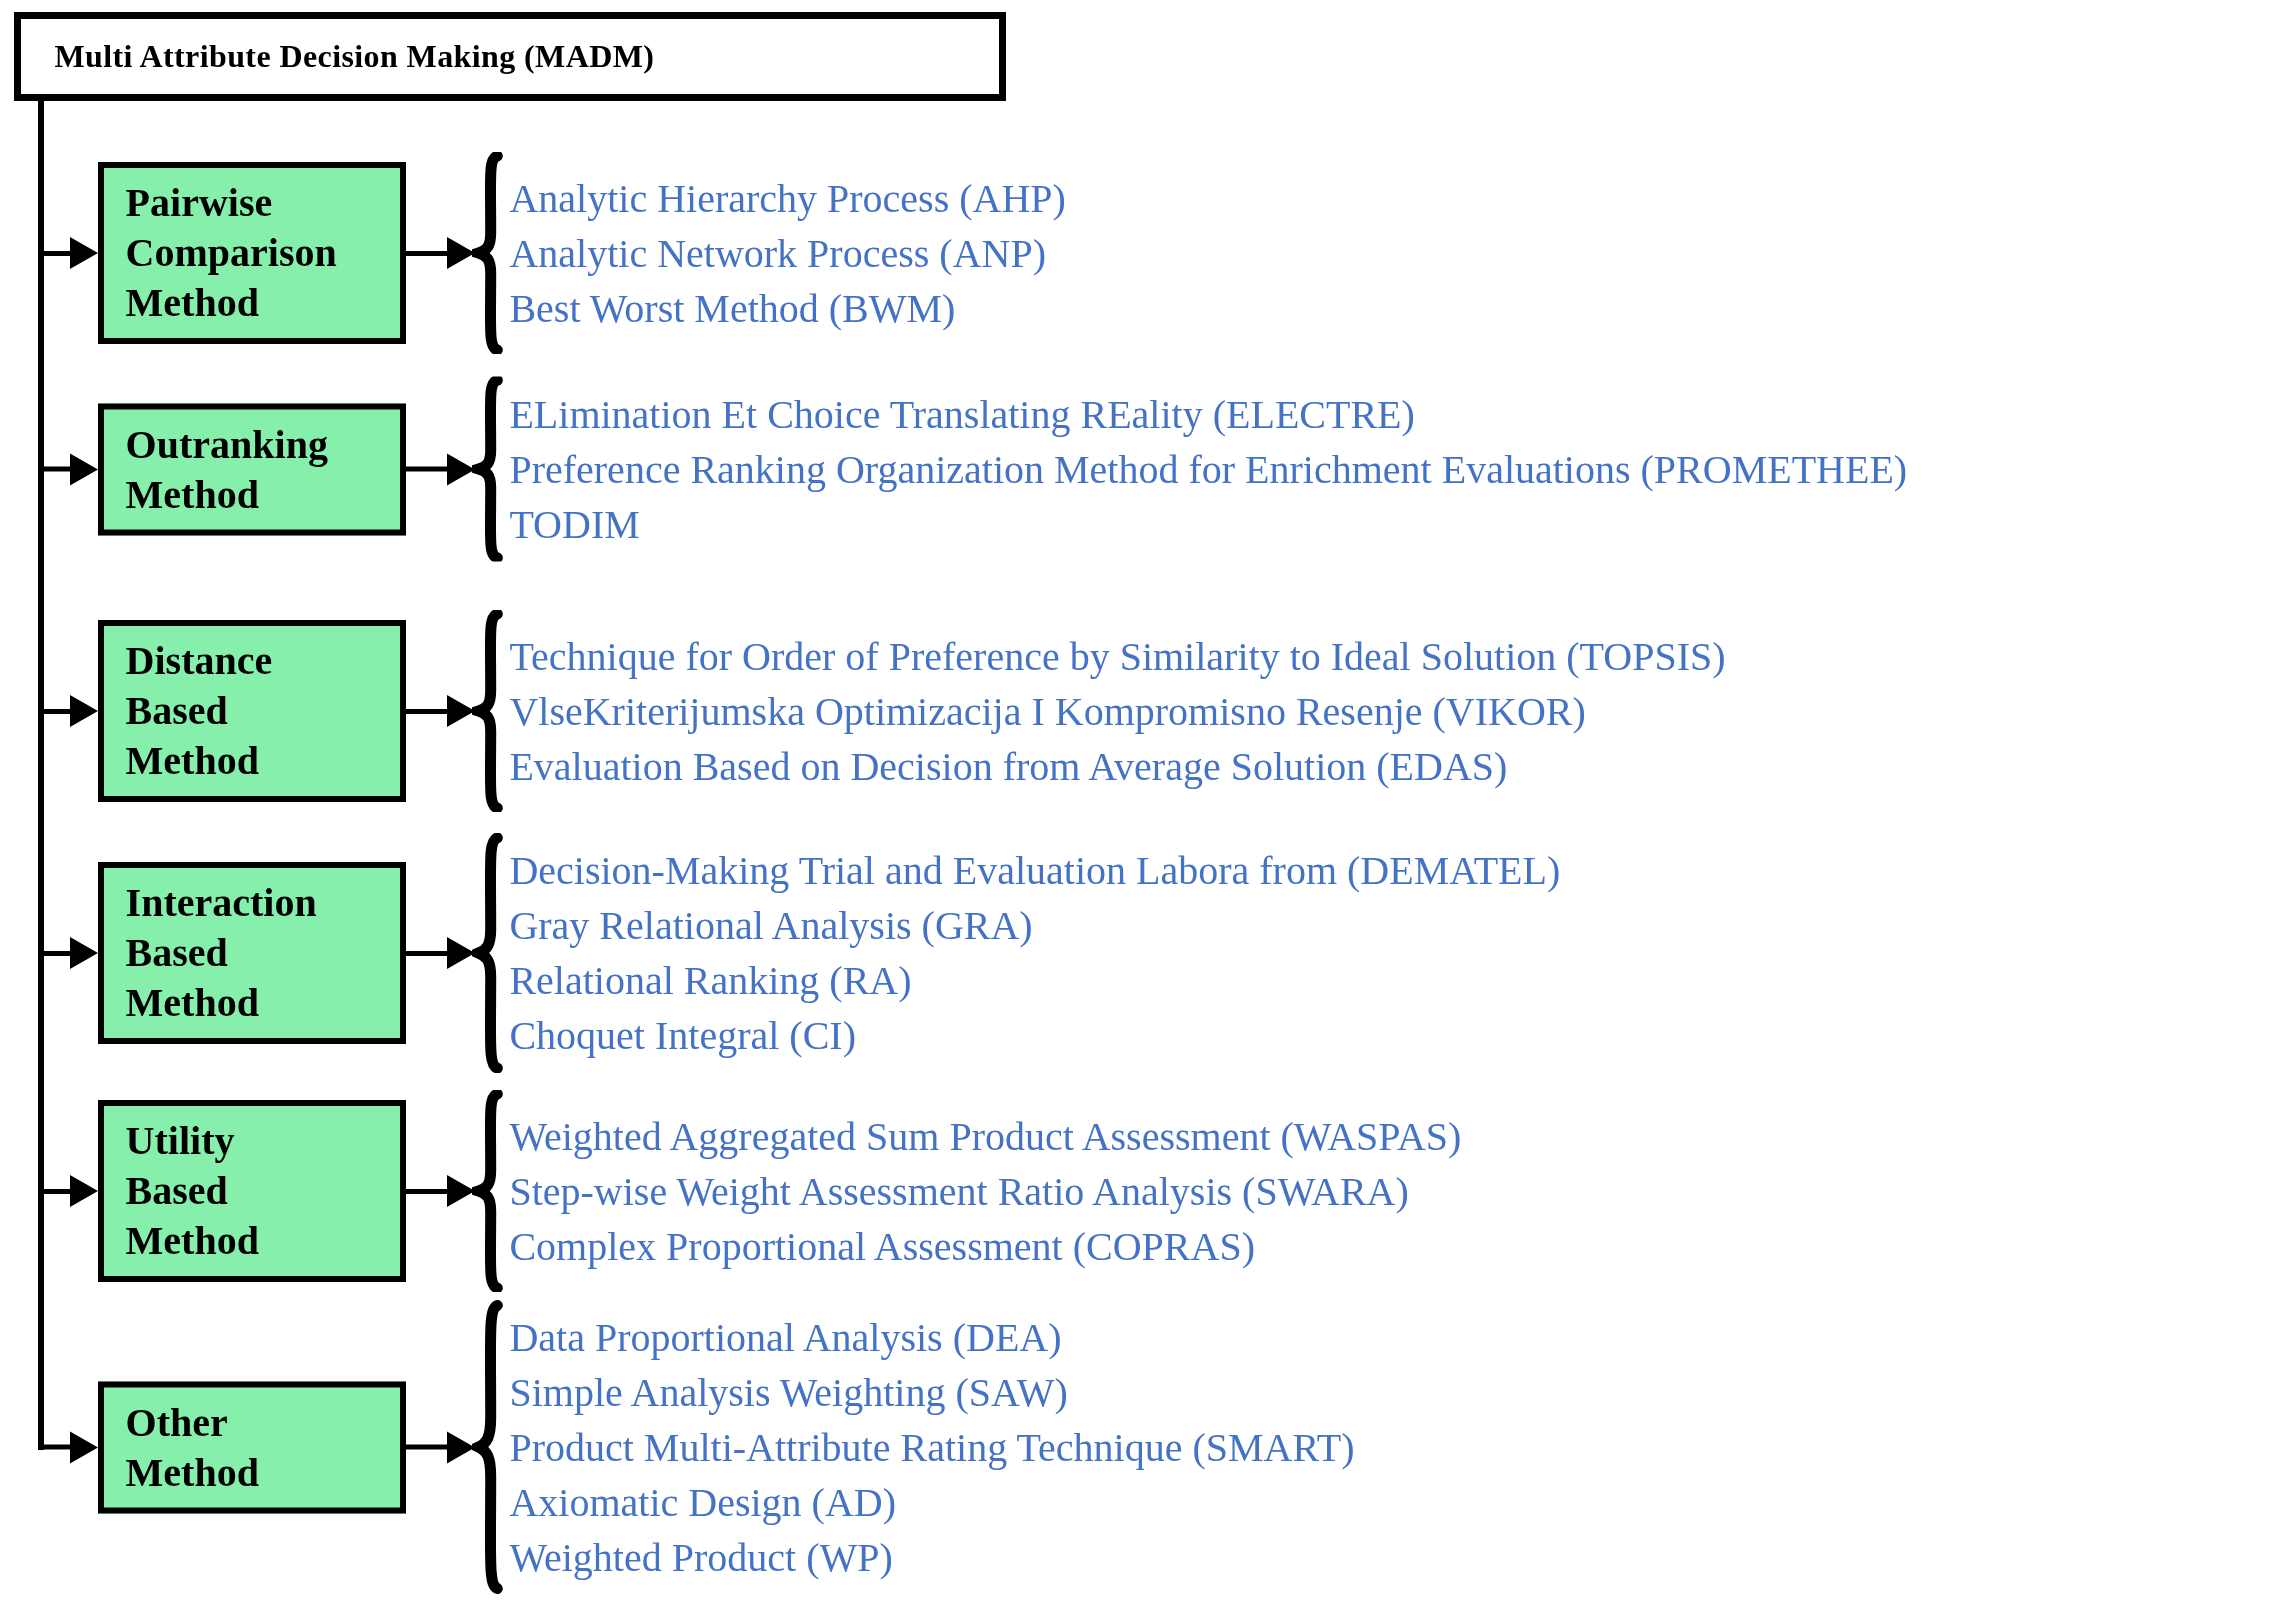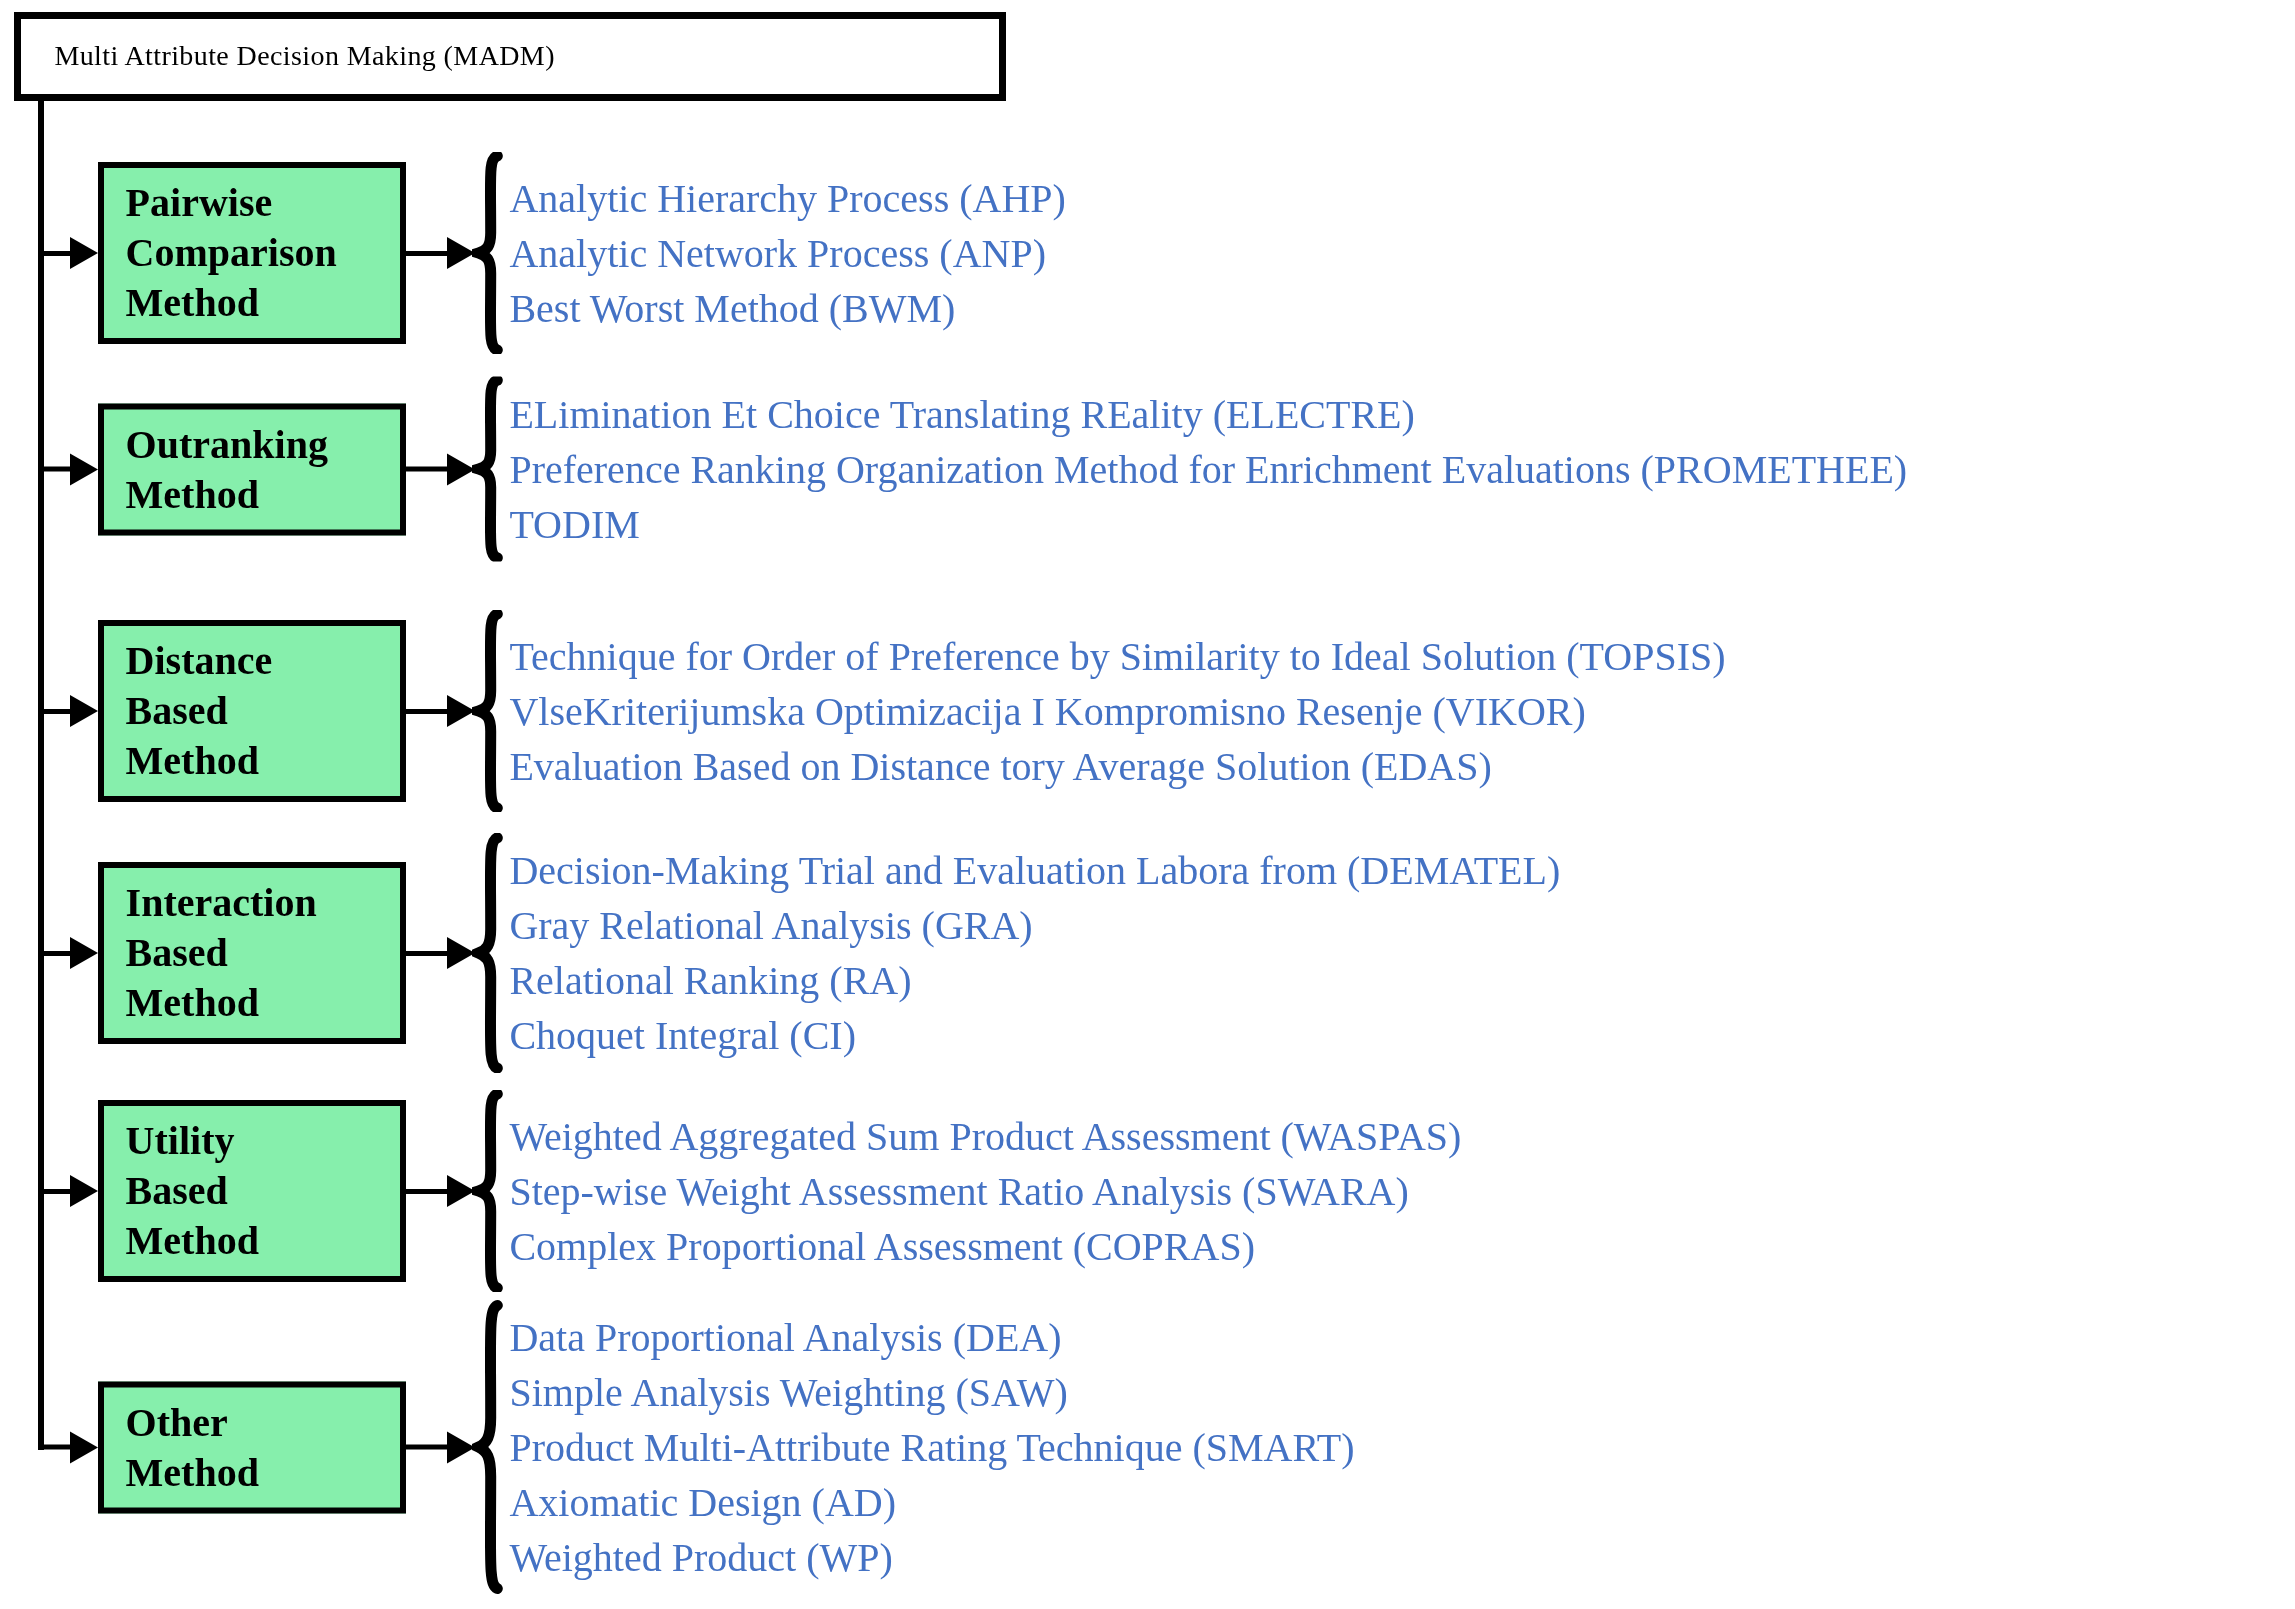--- a/index.html
+++ b/index.html
@@ -15,21 +15,21 @@
   .title-box{
     position:absolute;left:14.4px;top:11.5px;
     width:992px;height:89px;
     border:7.2px solid #000;
     box-sizing:border-box;
     display:flex;align-items:center;
     padding-left:33px;
     background:#fff;
   }
   .title-box span{
-    font-size:28px;font-weight:normal;color:#000;
+    font-size:32px;font-weight:bold;color:#000;
     letter-spacing:0.4px;white-space:nowrap;
   }
 
   
   .trunk{
     position:absolute;left:38px;top:100px;
     width:5.8px;height:1350px;background:#000;
   }
 
   
@@ -149,21 +149,21 @@
     <div class="branch mid">
       <div class="stem"></div>
       <div class="arrow-head"></div>
     </div>
     <svg class="brace" viewBox="0 0 60 300" preserveAspectRatio="none">
       <path d="M 46 6 C 30 10, 34 34, 34 120 C 34 140, 27 146, 12 150 C 27 154, 34 160, 34 180 C 34 266, 30 290, 46 294"></path>
     </svg>
     <div class="method-list">
         <div class="method-item">Technique for Order of Preference by Similarity to Ideal Solution (TOPSIS)</div>
         <div class="method-item">VlseKriterijumska Optimizacija I Kompromisno Resenje (VIKOR)</div>
-        <div class="method-item">Evaluation Based on Distance tory Average Solution (EDAS)</div>
+        <div class="method-item">Evaluation Based on Decision from Average Solution (EDAS)</div>
       </div>
   </div>
 
   <div class="group" style="top:953px">
     <div class="branch">
       <div class="stem"></div>
       <div class="arrow-head"></div>
     </div>
     <div class="catbox">
       <span>Interaction

